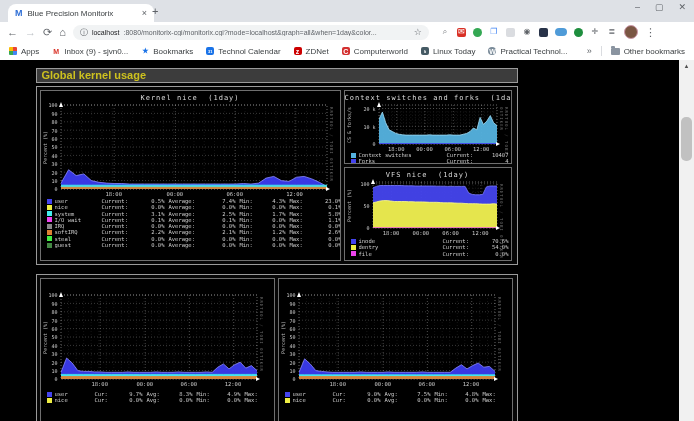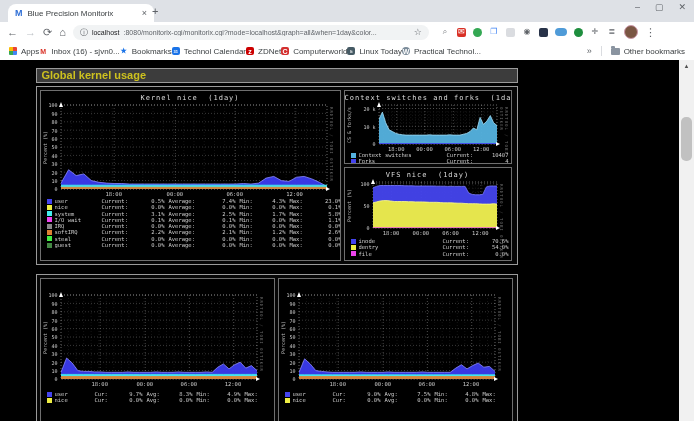--- a/index.html
+++ b/index.html
@@ -97,28 +97,28 @@
       <span class="ic" style="background: rgb(79, 155, 216); border-radius: 4px; width: 12px; height: 8px;"></span>
       <span class="ic" style="background: rgb(30, 142, 62); border-radius: 50%; width: 9px; height: 9px;"></span>
       <span class="ic" style="color: rgb(95, 99, 104);">✛</span>
       <span class="ic" style="color: rgb(95, 99, 104);">≣</span>
     </div>
   <span class="avatar"></span>
   <span class="nic">⋮</span>
 </div>
 
 <div class="bbar">
-  <span id="bms" style="display:flex;align-items:flex-start;">
+  <span id="bms" style="display:flex;align-items:flex-start;gap:13px">
       <span class="bm">
         <span class="apps-grid"></span>
         <span>Apps</span>
       </span>
       <span class="bm">
         <span class="bmi" style="color: rgb(217, 48, 37); font-size: 7px;">M</span>
-        <span>Inbox (16) - sjvn0...</span>
+        <span>Inbox (9) - sjvn0...</span>
       </span>
       <span class="bm">
         <span class="bmi" style="color: rgb(26, 115, 232); font-size: 7px;">★</span>
         <span>Bookmarks</span>
       </span>
       <span class="bm">
         <span class="bmi" style="color: rgb(255, 255, 255); background: rgb(26, 115, 232); font-size: 4px;">31</span>
         <span>Technol Calendar</span>
       </span>
       <span class="bm">

